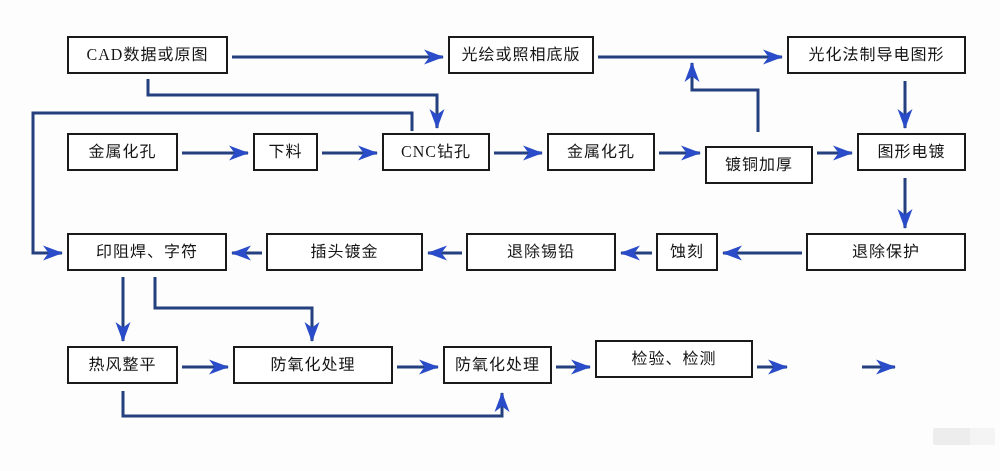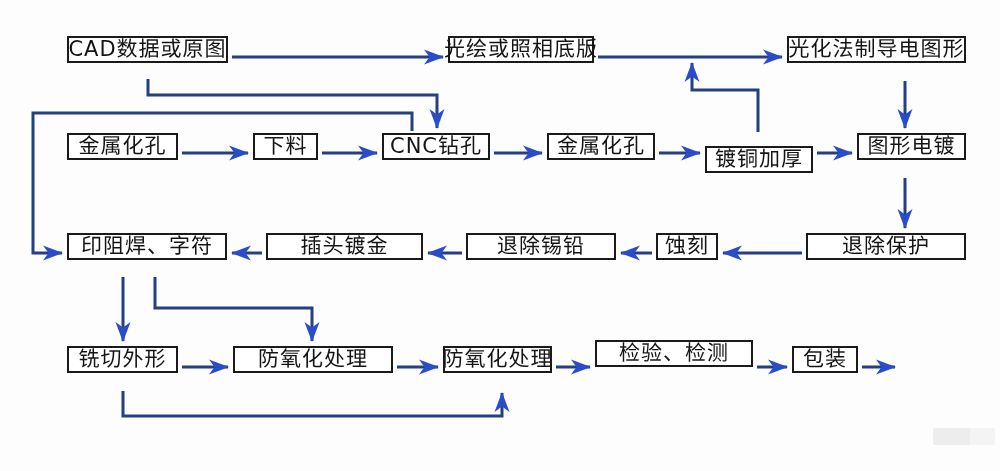--- a/index.html
+++ b/index.html
@@ -15,27 +15,28 @@
     width:1000px;height:471px;
     background:var(--page-bg);
     font-family:"DejaVu Sans","Liberation Sans",sans-serif;
     overflow:hidden;
   }
   .stage{position:relative;width:1000px;height:471px;}
   .wires{position:absolute;left:0;top:0;width:1000px;height:471px;display:block;}
   .wires path{fill:none;stroke:var(--line);stroke-width:3;stroke-linejoin:miter;}
   .wires polygon{fill:var(--head);}
   .node{
-    position:absolute;height:27px;box-sizing:border-box;
+    position:absolute;height:38px;box-sizing:border-box;
     display:flex;align-items:center;justify-content:center;
     background:var(--node-bg);
     border:2px solid var(--node-border);
     color:var(--node-text);
-    font-size:21px;line-height:1;letter-spacing:1px;
+    font-size:16px;line-height:1;letter-spacing:1px;
     white-space:nowrap;
+    font-family:Liberation Serif, serif;
   }
   .smudge{
     position:absolute;left:933px;top:428px;width:62px;height:17px;
     background:linear-gradient(90deg,#eaeaea 0 60%,#f2f2f2 60% 100%);
     border-radius:2px;opacity:.85;
   }
 </style>
 </head>
 <body>
 
@@ -83,20 +84,19 @@
   <div class="node" style="left:547px;top:133px;width:108px">金属化孔</div>
   <div class="node" style="left:705px;top:146px;width:108px">镀铜加厚</div>
   <div class="node" style="left:857px;top:133px;width:109px">图形电镀</div>
 
   <div class="node" style="left:67px;top:233px;width:160px">印阻焊、字符</div>
   <div class="node" style="left:266px;top:233px;width:157px">插头镀金</div>
   <div class="node" style="left:466px;top:233px;width:150px">退除锡铅</div>
   <div class="node" style="left:656px;top:233px;width:62px">蚀刻</div>
   <div class="node" style="left:806px;top:233px;width:160px">退除保护</div>
 
-  <div class="node" style="left:67px;top:346px;width:111px">铣切外形</div>
+  <div class="node" style="left:67px;top:346px;width:111px">热风整平</div>
   <div class="node" style="left:233px;top:346px;width:160px">防氧化处理</div>
   <div class="node" style="left:443px;top:346px;width:109px">防氧化处理</div>
   <div class="node" style="left:595px;top:340px;width:158px">检验、检测</div>
-  <div class="node" style="left:792px;top:346px;width:66px">包装</div>
 
   <div class="smudge"></div>
 </div>
 
 </body></html>

